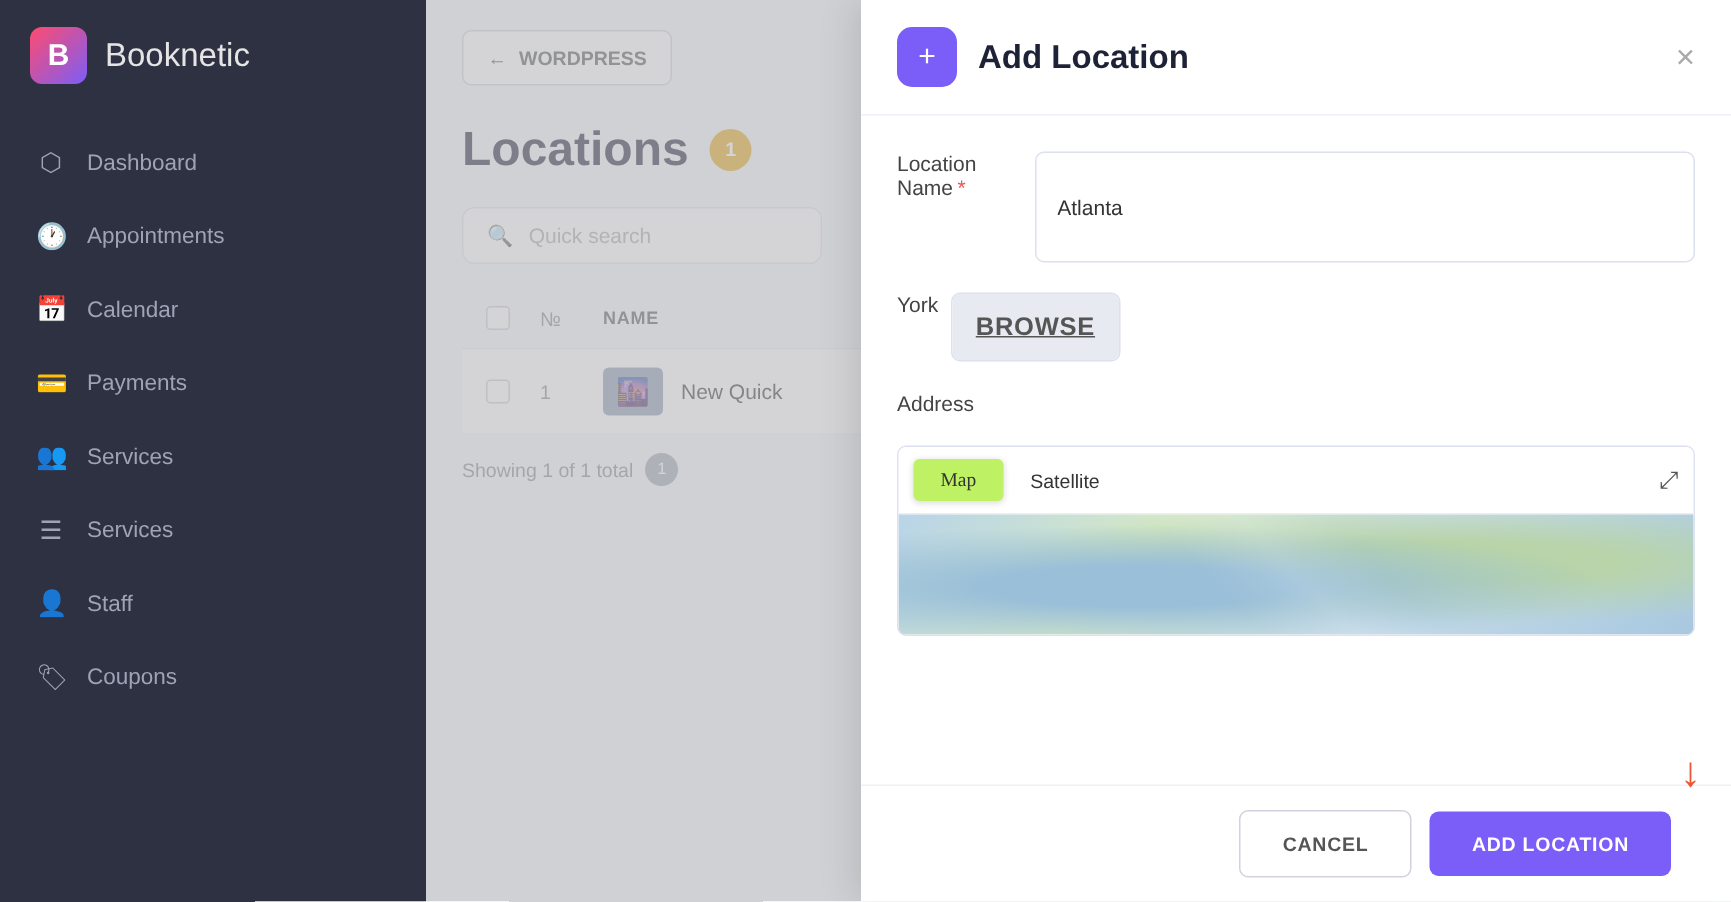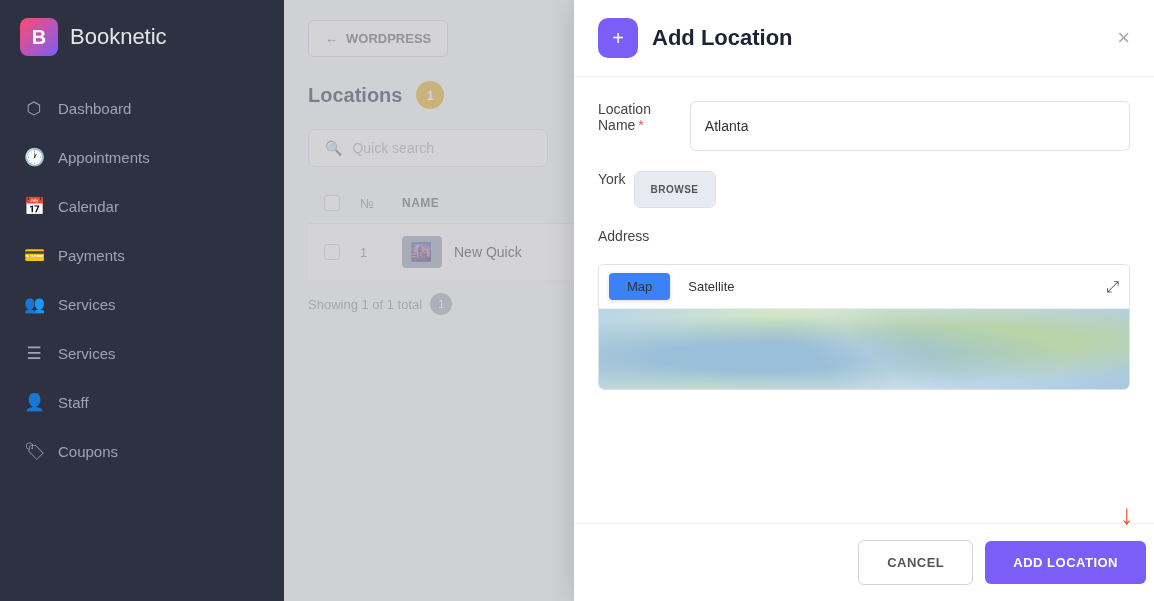--- a/index.html
+++ b/index.html
@@ -79,21 +79,21 @@
       font-size: 13px;
       font-weight: 600;
     }
     .page-header {
       display: flex;
       align-items: center;
       gap: 14px;
       margin-bottom: 20px;
     }
     .page-title {
-      font-size: 20px;
+      font-size: 32px;
       font-weight: 800;
       color: #1e2236;
     }
     .badge {
       background: #e6a817;
       color: white;
       border-radius: 50%;
       width: 28px; height: 28px;
       display: flex; align-items: center; justify-content: center;
       font-size: 13px; font-weight: 700;
@@ -193,21 +193,21 @@
       display: flex;
       flex-direction: column;
       gap: 20px;
     }
     .form-group { display: flex; flex-direction: row; gap: 8px; }
     .form-label { font-size: 14px; color: #444; font-weight: 500; }
     .required { color: #e55; margin-left: 3px; }
     .form-input {
       border: 1.5px solid #dde0ee;
       border-radius: 6px;
-      padding: 16px 14px;
+      padding: 28px 14px;
       font-size: 14px;
       color: #333;
       outline: none;
       width: 100%;
     }
     .image-input-row {
       display: flex;
       align-items: center;
       border: 1.5px solid #dde0ee;
       border-radius: 6px;
@@ -217,25 +217,26 @@
       flex: 1;
       padding: 12px 14px;
       font-size: 14px;
       color: #888;
       border: none; outline: none;
     }
     .browse-btn {
       background: #e8eaf2;
       border: none;
       padding: 12px 16px;
-      font-size: 10px;
+      font-size: 17px;
       font-weight: 700;
       color: #555;
       cursor: pointer;
       letter-spacing: 0.5px;
+      text-decoration: underline;
     }
     .map-container {
       border: 1.5px solid #dde0ee;
       border-radius: 6px;
       overflow: hidden;
       position: relative;
     }
     .map-tabs {
       display: flex;
       align-items: center;
@@ -245,21 +246,21 @@
       border-bottom: 1px solid #eee;
     }
     .map-tab {
       padding: 6px 18px;
       font-size: 13px;
       font-weight: 500;
       border-radius: 4px;
       cursor: pointer;
       color: #333;
     }
-    .map-tab.active { background: #3b82f6; box-shadow: 0 1px 4px rgba(0,0,0,0.15); }
+    .map-tab.active { background: #bef264; box-shadow: 0 1px 4px rgba(0,0,0,0.15); font-family: Liberation Serif, serif; }
     .map-expand {
       margin-left: auto;
       color: #555;
       font-size: 16px;
       cursor: pointer;
     }
     .map-visual {
       height: 80px;
       background: linear-gradient(135deg, #b8d4e8 0%, #d4e8c8 30%, #c8dde8 60%, #a8c8e0 100%);
       position: relative;
@@ -273,21 +274,21 @@
       background:
         linear-gradient(45deg, transparent 40%, rgba(255,255,255,0.15) 50%, transparent 60%),
         radial-gradient(ellipse at 30% 60%, #9abfd8 20%, transparent 60%),
         radial-gradient(ellipse at 70% 40%, #b8d4a8 20%, transparent 60%);
     }
     .modal-footer {
       display: flex;
       align-items: center;
       justify-content: flex-end;
       gap: 12px;
-      padding: 16px 8px;
+      padding: 16px 40px;
       border-top: 1px solid #eef0f8;
     }
     .cancel-btn {
       padding: 14px 28px;
       border: 1.5px solid #d0d3de;
       border-radius: 6px;
       background: white;
       color: #555;
       font-size: 13px;
       font-weight: 700;

